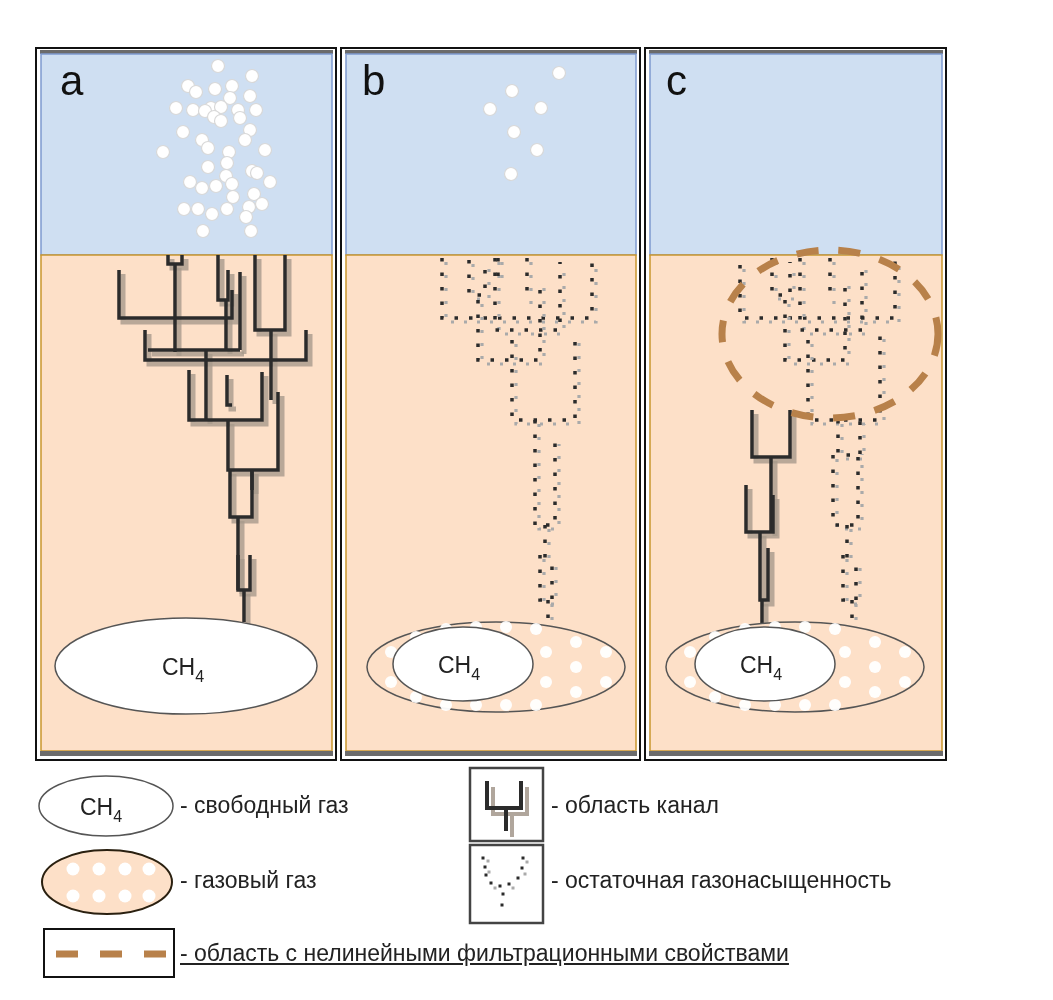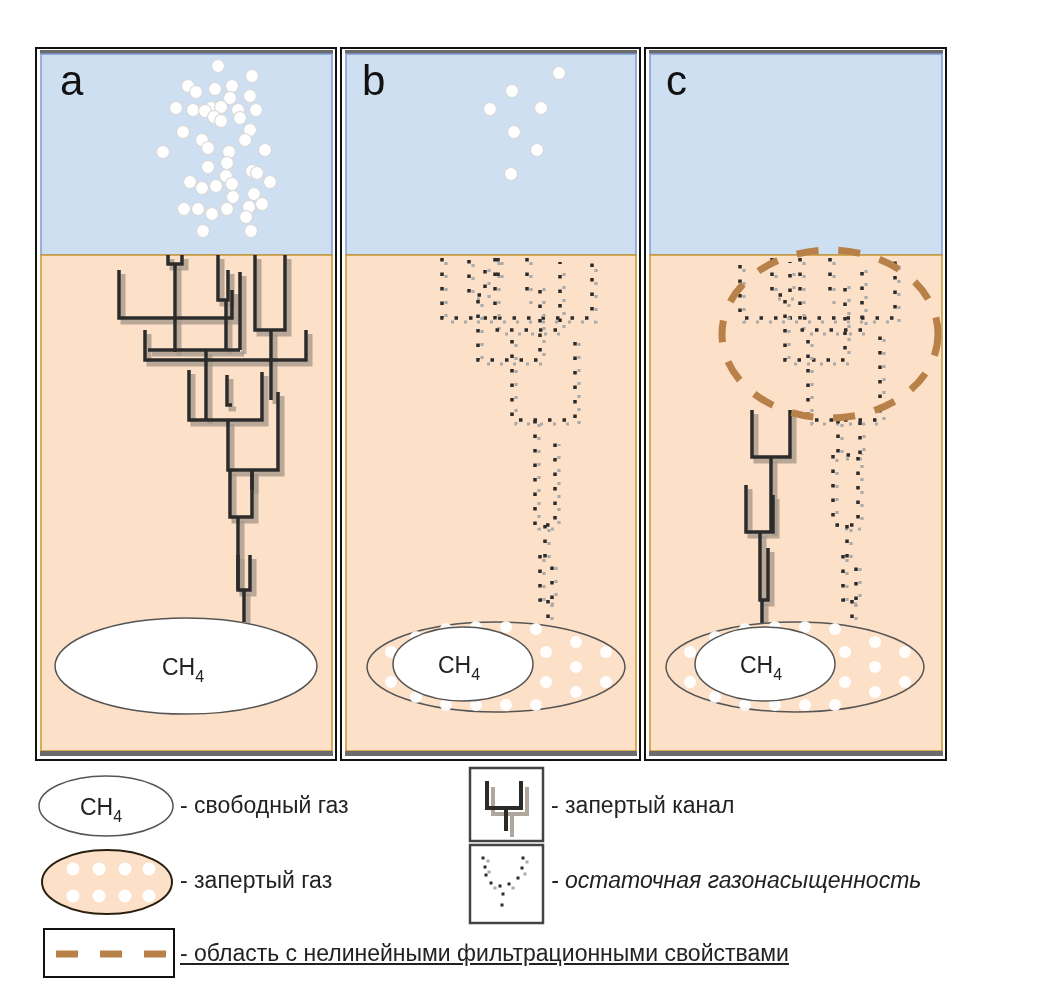--- a/index.html
+++ b/index.html
@@ -310,16 +310,16 @@
           <rect x="493.5" y="886.5" width="3" height="3" fill="#aaa"></rect>
           <rect x="511.5" y="886.5" width="3" height="3" fill="#aaa"></rect>
           <rect x="523.5" y="872.5" width="3" height="3" fill="#aaa"></rect>
           <rect x="525.5" y="860.5" width="3" height="3" fill="#aaa"></rect>
         </g>
     </g>
   </g>
 </svg>
 
 <div class="legend-text" style="left:180px; top:792px;">- свободный газ</div>
-<div class="legend-text" style="left:180px; top:867px;">- запертый газ</div>
-<div class="legend-text" style="left:551px; top:792px;">- запертый канал</div>
-<div class="legend-text" style="left:551px; top:867px;font-style:italic;">- остаточная газонасыщенность</div>
+<div class="legend-text" style="left:180px; top:867px;">- газовый газ</div>
+<div class="legend-text" style="left:551px; top:792px;">- область канал</div>
+<div class="legend-text" style="left:551px; top:867px;">- остаточная газонасыщенность</div>
 <div class="legend-text" style="left:180px; top:940px;text-decoration:underline;">- область с нелинейными фильтрационными свойствами</div>
 
 </body></html>

